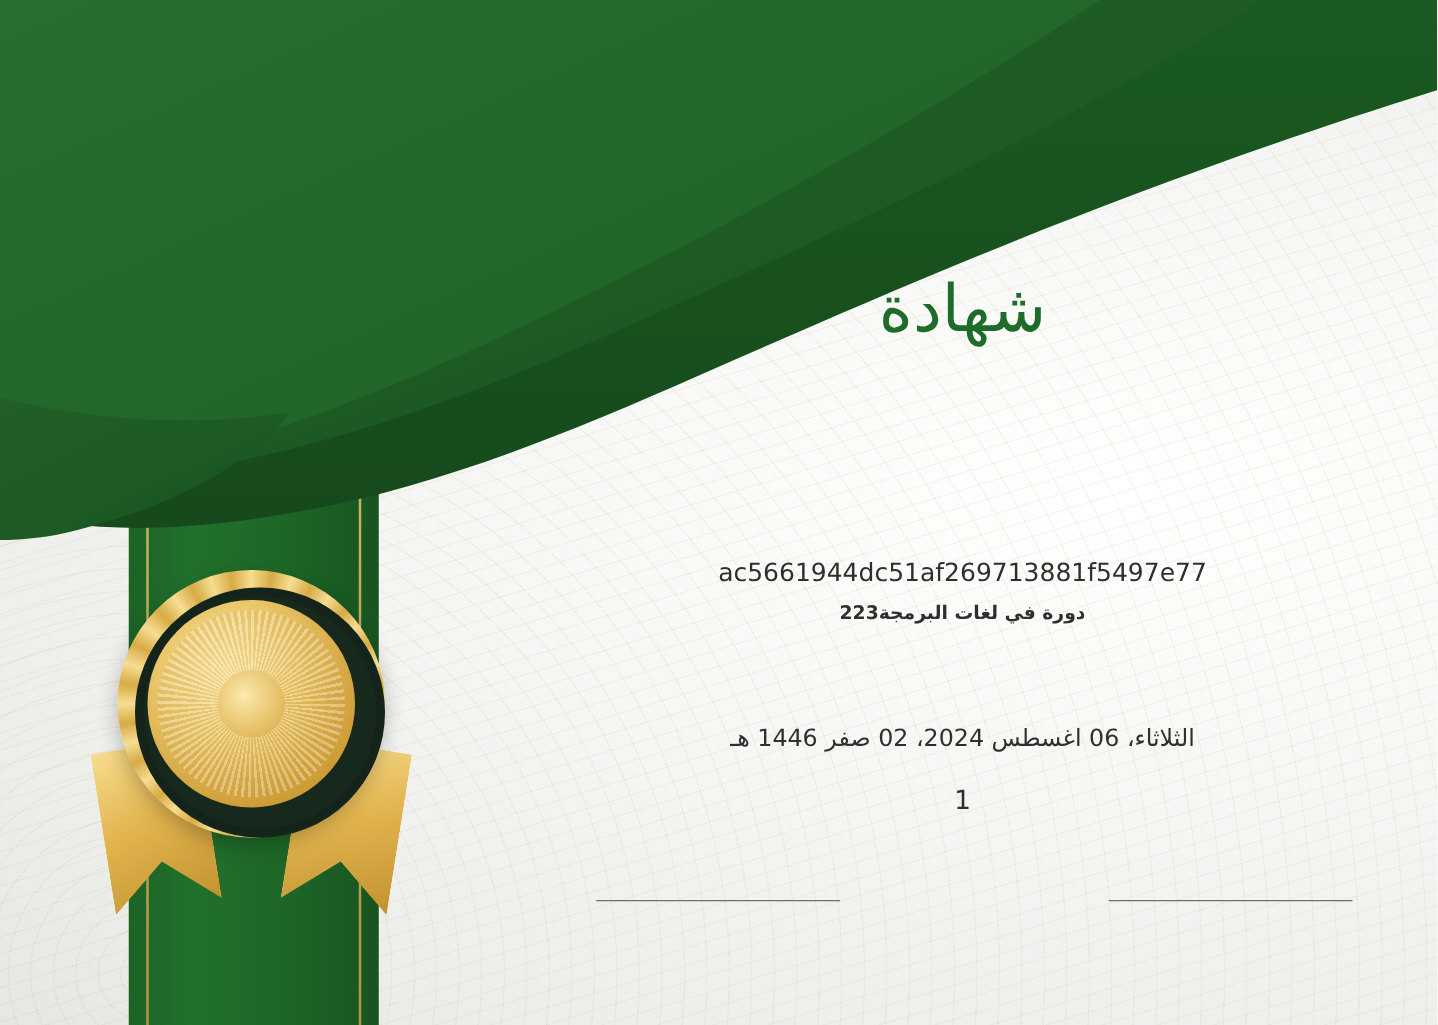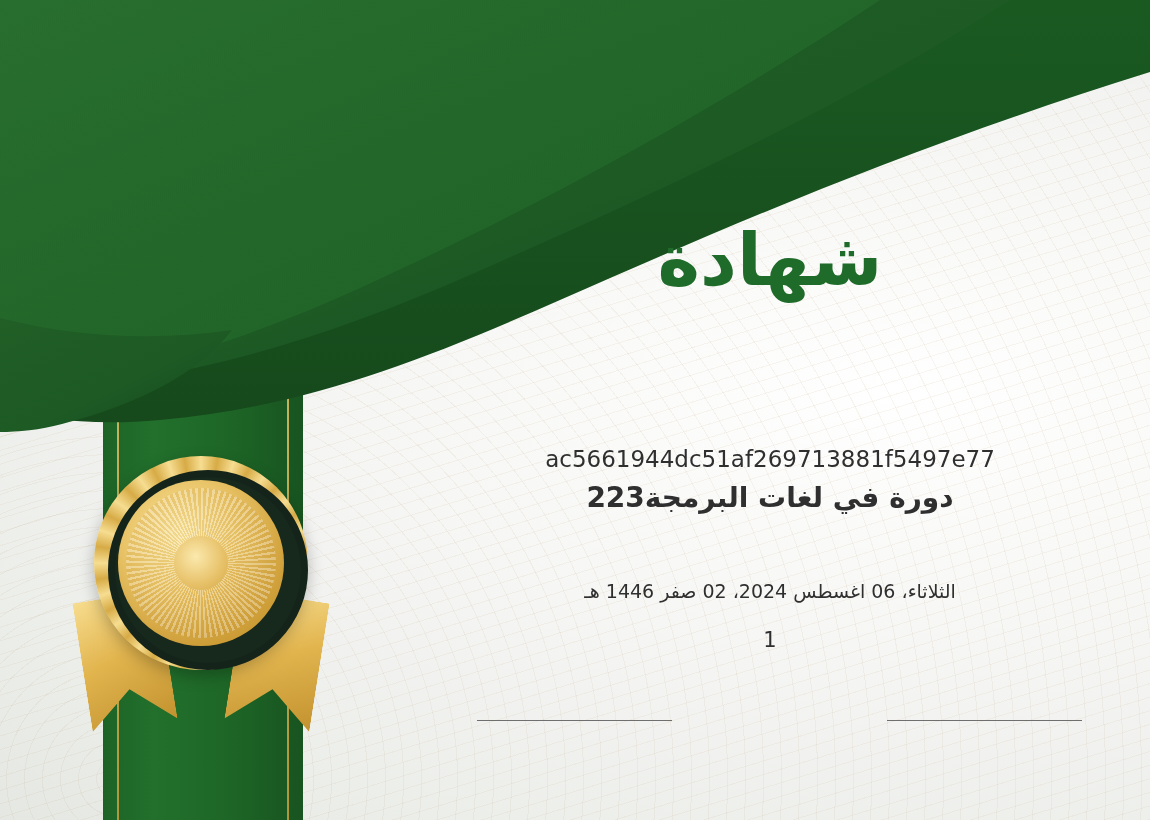--- a/index.html
+++ b/index.html
@@ -173,49 +173,49 @@
     width: 760px;
     height: 820px;
     text-align: center;
     direction: rtl;
   }
   .cert-title {
     position: absolute;
     top: 218px;
     right: 0;
     left: 0;
-    font-size: 72px;
-    font-weight: bold;
+    font-size: 52px;
+    font-weight: normal;
     color: #1f6b2a;
     letter-spacing: 0px;
   }
   .cert-subtitle {
     position: absolute;
     top: 325px;
     right: 0;
     left: 0;
     font-size: 33px;
     color: #2b8a3c;
     font-weight: normal;
   }
   .cert-code {
     position: absolute;
     top: 446px;
     right: 0;
     left: 0;
-    font-size: 23px;
+    font-size: 20px;
     color: #2f2f2f;
     direction: ltr;
   }
   .cert-course {
     position: absolute;
     top: 481px;
     right: 0;
     left: 0;
-    font-size: 28px;
+    font-size: 15px;
     color: #2f2f2f;
     font-weight: bold;
   }
   .cert-date {
     position: absolute;
     top: 580px;
     right: 0;
     left: 0;
     font-size: 19px;
     color: #2f2f2f;

